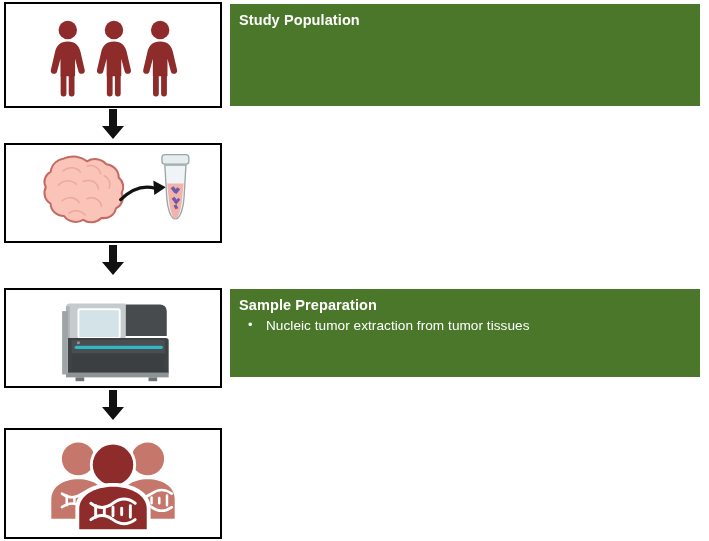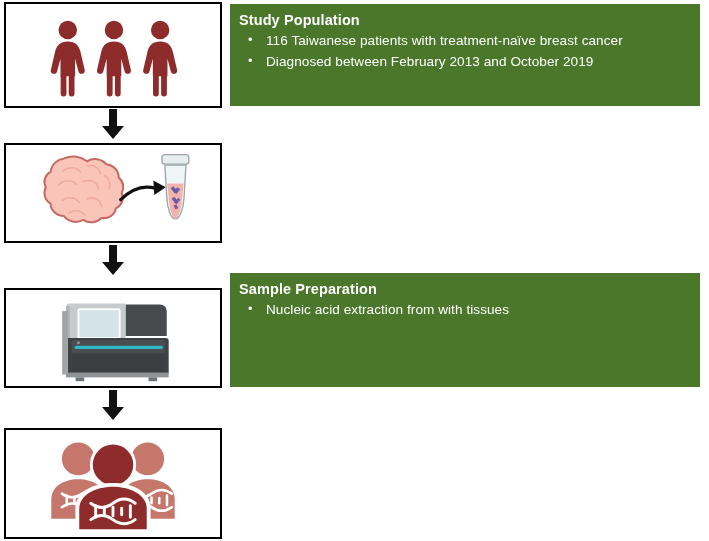--- a/index.html
+++ b/index.html
@@ -22,21 +22,21 @@
   .icon-box.r2{height:100px;}
   .icon-box.r3{height:100px;}
   .icon-box.r4{height:111px;}
   .icon-box svg{display:block;width:100%;height:100%;}
 
   
   .green-panel{position:absolute;left:230px;width:470px;
                background:#4A7729;box-sizing:border-box;
                padding:7px 10px 1px 9px;color:#ffffff;}
   .green-panel.r1{top:2px;height:102px;}
-  .green-panel.r2{top:130px;height:114px;}
+  .green-panel.r2{top:146px;height:88px;}
 
   .panel-title{font-size:14.5px;font-weight:bold;line-height:1.25;
                letter-spacing:.1px;margin:0 0 2px 0;}
   .bullet-list{list-style:none;margin:0;padding:0;}
   .bullet-item{position:relative;padding-left:27px;font-size:13.6px;
                line-height:1.44;margin-bottom:1px;letter-spacing:.05px;}
   .bullet-item::before{content:"\2022";position:absolute;left:9px;top:-1px;
                font-size:13px;line-height:1.5;}
 
   
@@ -75,24 +75,20 @@
             <path d="M18 22 c-7.6 0 -11.6 4.2 -13.2 10.6 L0.4 51.5 c-0.5 2.2 0.7 3.6 2.6 4 1.9 0.4 3.4 -0.5 3.9 -2.4 L10.4 40 10.4 58 h15.2 V40 l3.5 13.1 c0.5 1.9 2 2.8 3.9 2.4 1.9 -0.4 3.1 -1.8 2.6 -4 L31.2 32.6 C29.6 26.2 25.6 22 18 22 Z"></path>
             <rect x="10.6" y="56" width="6.0" height="23" rx="2.4"></rect>
             <rect x="19.0" y="56" width="6.0" height="23" rx="2.4"></rect>
           </g>
         </g>
       </svg>
     </div>
 
     <div class="green-panel r1">
       <div class="panel-title">Study Population</div>
-      <ul class="bullet-list">
-        <li class="bullet-item">116 Taiwanese patients with treatment-naïve breast cancer</li>
-        <li class="bullet-item">Diagnosed between February 2013 and October 2019</li>
-      </ul>
     </div>
   </div>
 
   <div class="connector c1">
     <svg width="34" height="36" viewBox="0 0 34 36" xmlns="http://www.w3.org/2000/svg">
       <path d="M13 2 h8 v17 h7 L17 32 6 19 h7 Z" fill="#111111"></path>
     </svg>
   </div>
 
   <div class="row row-2">
@@ -127,21 +123,21 @@
             <path d="M177 55 l2 2 -4 5 -2 -2 Z"></path>
             <path d="M172 63 l3 -1 2 4 -3 1 Z"></path>
           </g>
         </g>
       </svg>
     </div>
 
     <div class="green-panel r2">
       <div class="panel-title">Sample Preparation</div>
       <ul class="bullet-list">
-        <li class="bullet-item">Nucleic acid extraction from with tissues</li>
+        <li class="bullet-item">Nucleic tumor extraction from tumor tissues</li>
       </ul>
     </div>
   </div>
 
   <div class="connector c2">
     <svg width="34" height="36" viewBox="0 0 34 36" xmlns="http://www.w3.org/2000/svg">
       <path d="M13 2 h8 v17 h7 L17 32 6 19 h7 Z" fill="#111111"></path>
     </svg>
   </div>
 

